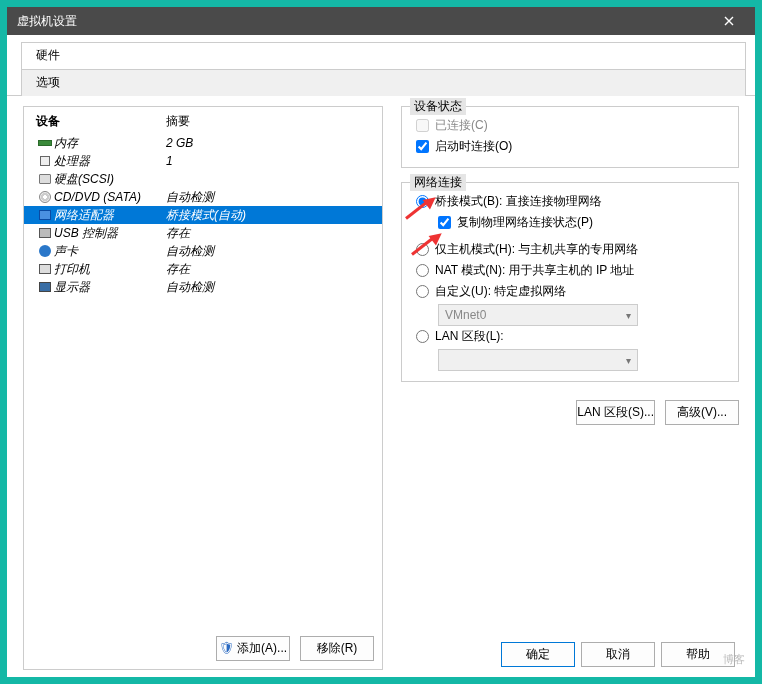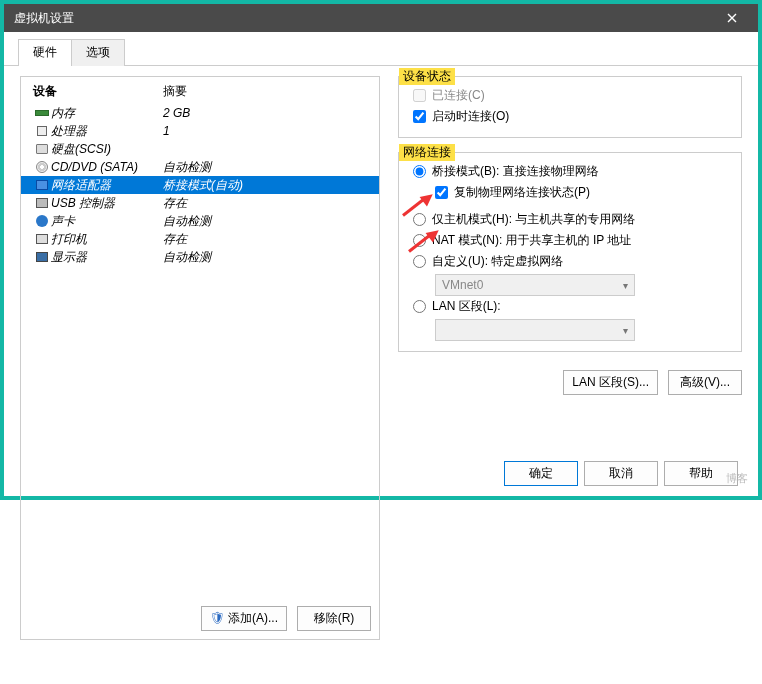--- a/index.html
+++ b/index.html
@@ -6,33 +6,33 @@
   body {
     margin: 0;
     font-family: "Microsoft YaHei", "Segoe UI", Tahoma, sans-serif;
     font-size: 12px;
     background: #fff;
     color: #000;
     width: 762px;
     height: 684px;
     overflow: hidden;
   }
-  .window { width: 762px; height: 500px; background:#fff; border:4px solid #14b8a6; position:relative; }
+  .window { width: 762px; height: 684px; background:#fff; border:7px solid #14b8a6; position:relative; }
   .titlebar {
     background: #4a4a4a; color: #fff;
     height: 28px; line-height: 28px; padding: 0 10px;
     display: flex; justify-content: space-between; align-items: center;
   }
   .titlebar .title { font-size: 12px; }
   .titlebar .close {
     width: 32px; height: 28px; display:flex; align-items:center; justify-content:center;
     color:#fff; cursor:pointer; font-size:14px;
   }
   .tabs-row { border-bottom:1px solid #ccc; padding: 6px 10px 0 14px; background:#fff; }
-  .tabs { display:flex; }
+  .tabs { display:flex;flex-direction:column; }
   .tab {
     padding: 4px 14px 5px 14px; border:1px solid #ccc; border-bottom:none;
     background:#f0f0f0; margin-right:-1px; cursor:pointer; position:relative; top:1px;
   }
   .tab.active { background:#fff; z-index:2; }
   .content { padding: 10px 16px; display:flex; gap:18px; height: 584px; }
   .left-pane {
     width: 360px; border:1px solid #ccc; display:flex; flex-direction:column;
   }
   .hw-header { display:flex; padding:6px 8px 4px 12px; border-bottom:0; }
@@ -41,28 +41,28 @@
   .hw-row {
     display:flex; align-items:center; padding:1px 8px 1px 12px; height:18px; line-height:17px;
     cursor:pointer;
   }
   .hw-row.selected { background:#0078d7; color:#fff;justify-content:center; }
   .hw-row .icon { width:18px; display:inline-flex; align-items:center; justify-content:center; }
   .hw-row .dev { width:112px; white-space:nowrap; }
   .hw-row .sum { flex:1; white-space:nowrap; }
   .left-buttons { padding:8px; display:flex; justify-content:flex-end; gap:10px; }
   .btn {
-    background:#fdfdfd; border:1px solid #adadad; padding:3px 8px; cursor:pointer;
+    background:#fdfdfd; border:1px solid #adadad; padding:3px 0; cursor:pointer;
     font-family:inherit; font-size:12px; min-width:74px;
   }
   .btn .shield { color:#2a6ac2; margin-right:3px; }
   .right-pane { flex:1; display:flex; flex-direction:column; }
   .groupbox { border:1px solid #ccc; padding:8px 10px 10px 10px; position:relative; margin-bottom:14px; }
   .groupbox .legend {
-    position:absolute; top:-9px; left:0; background:#fde047; padding:0 4px; color:#000;
+    position:absolute; top:-9px; left:8px; background:#e5e5e5; padding:0 4px; color:#000;
   }
   .checkbox-row, .radio-row {
     display:flex; align-items:center; gap:6px; padding:2px 0; margin-left:4px;
   }
   .checkbox-row.disabled, .radio-row.disabled { color:#888; }
   input[type="checkbox"], input[type="radio"] { margin:0; }
   .select-dis {
     width: 200px; margin-left:26px; margin-top:2px; height:22px;
     background:#f0f0f0; border:1px solid #ccc; display:flex; align-items:center;
     padding:0 6px; color:#888; justify-content:space-between;

